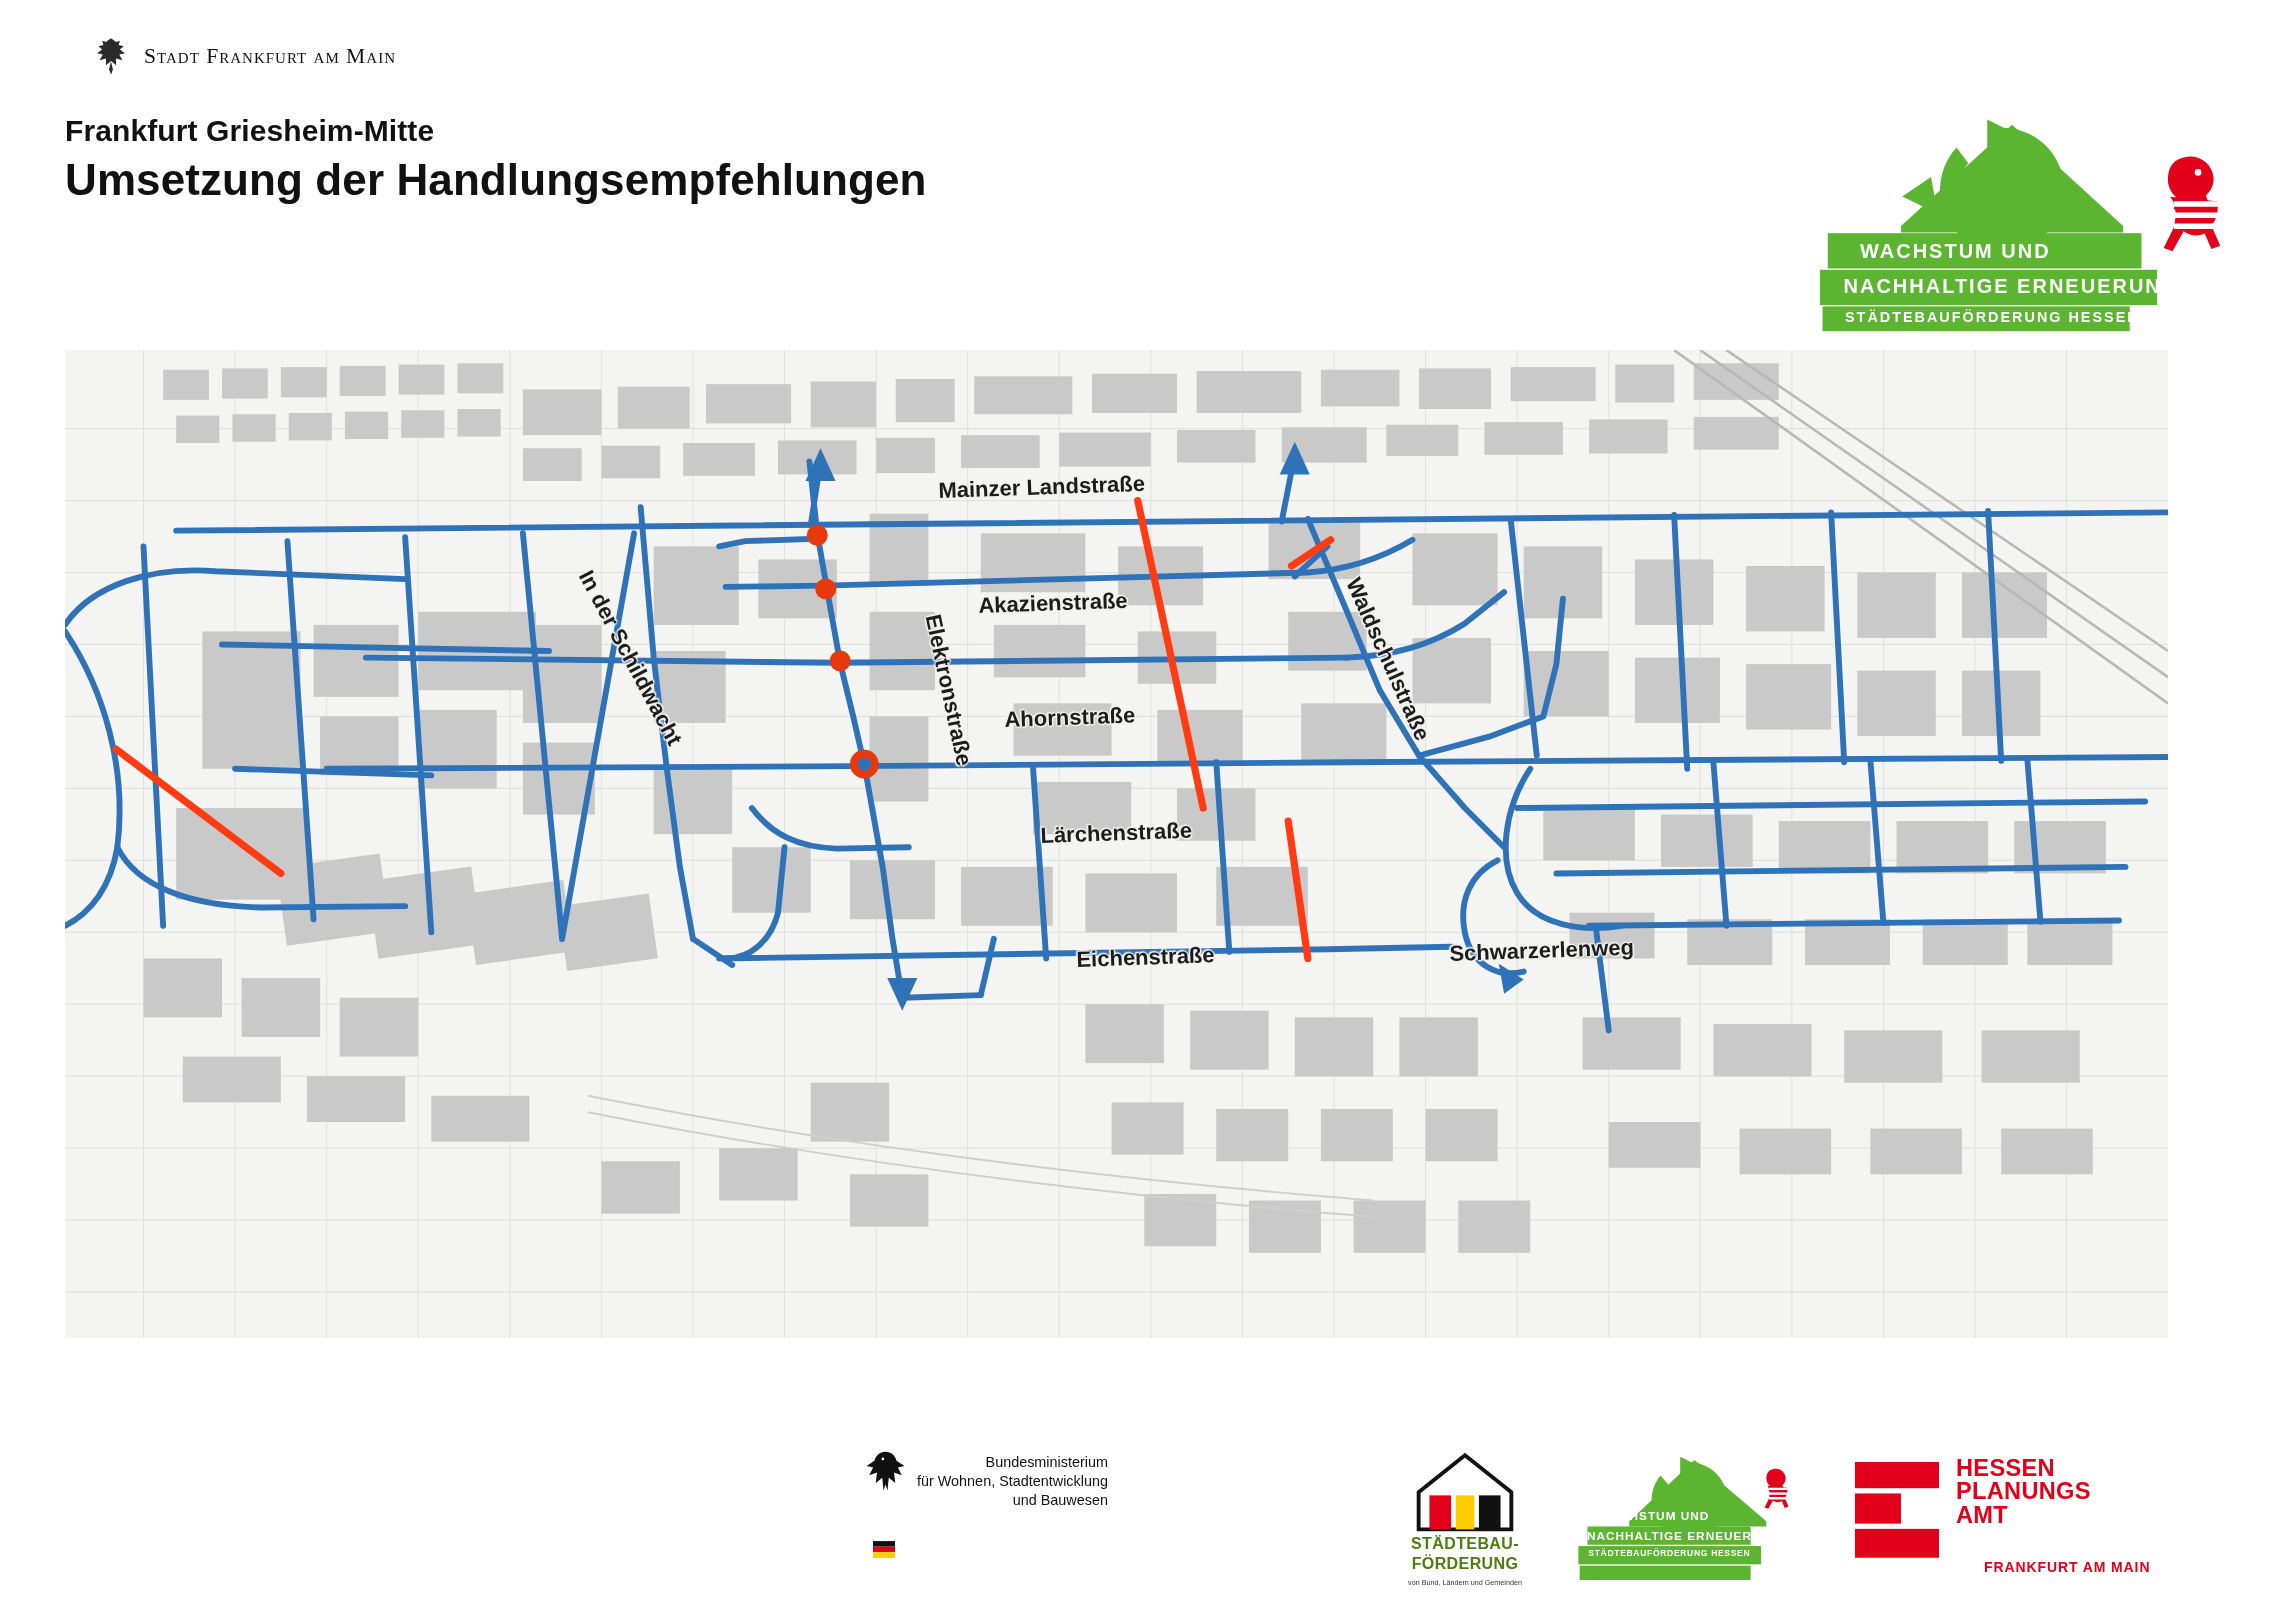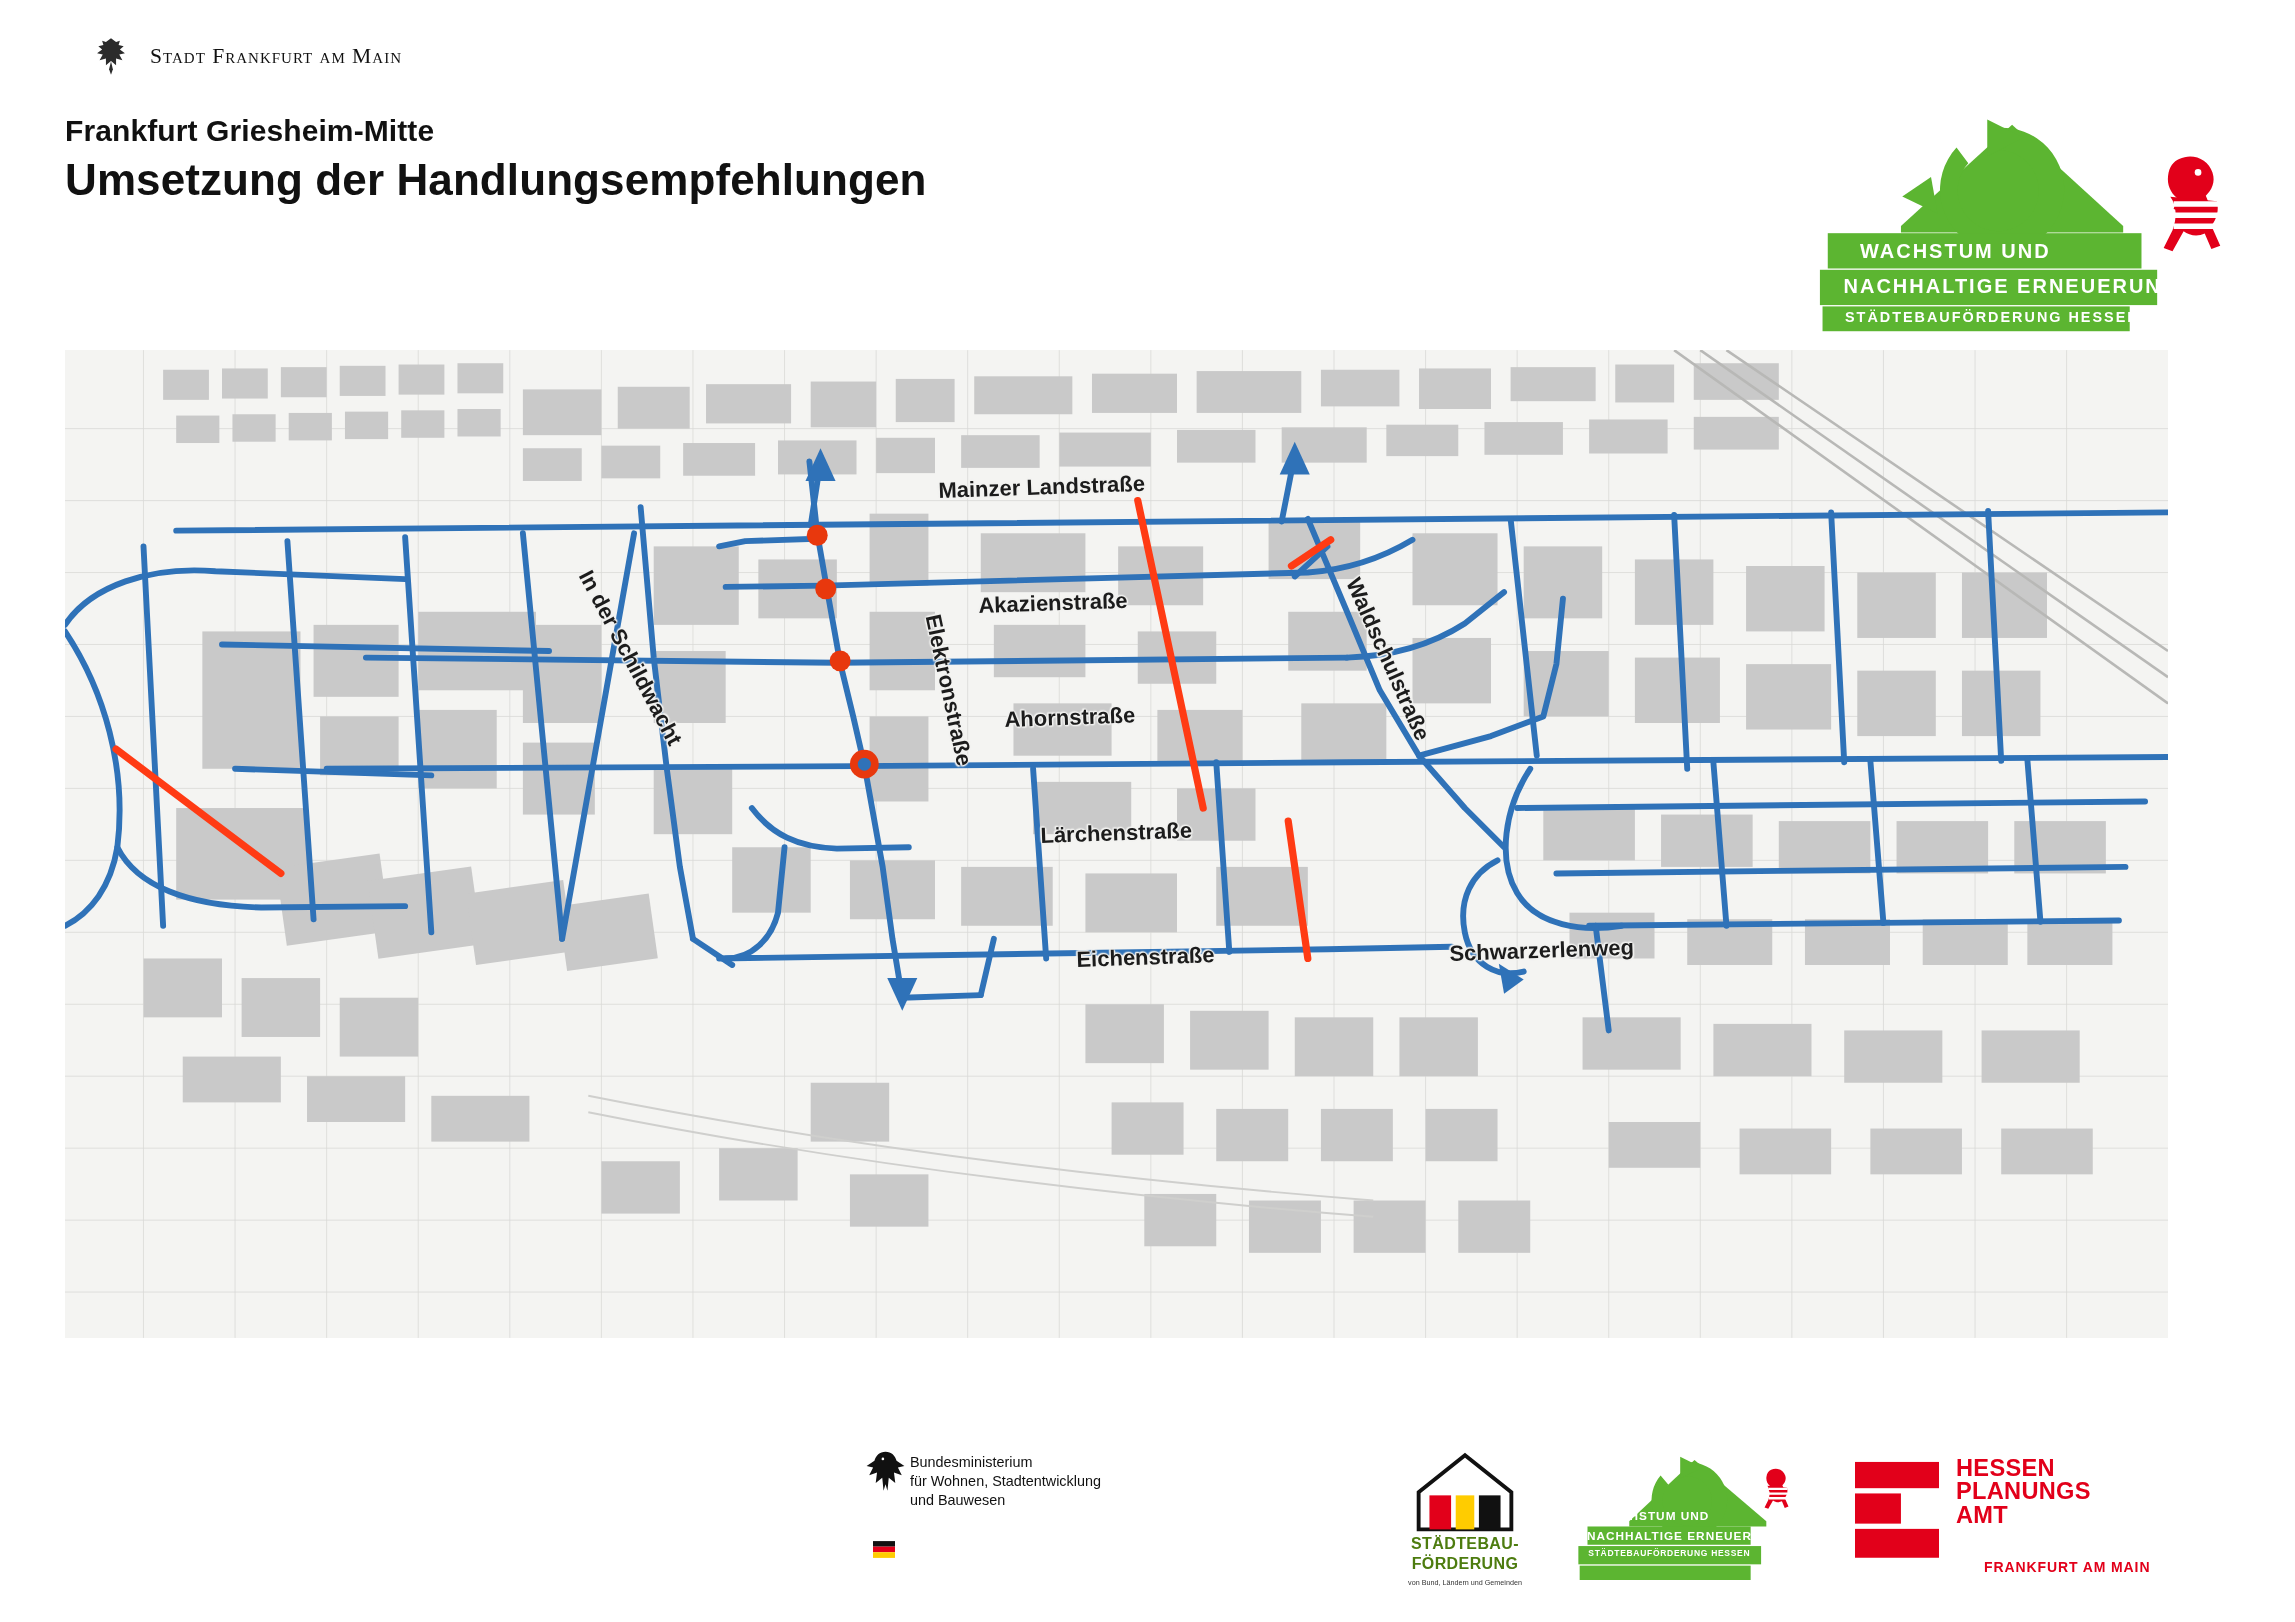--- a/index.html
+++ b/index.html
@@ -17,21 +17,21 @@
 
   
   #city-logo {
     position: absolute;
     left: 92px;
     top: 33px;
     width: 419px;
     height: 46px;
     display: flex;
     align-items: center;
-    gap: 20px;
+    gap: 14px;
   }
   #city-logo .eagle {
     width: 38px;
     height: 41px;
     flex: none;
   }
   #city-logo .city-text {
     font-family: "Liberation Serif", serif;
     font-size: 21.6px;
     letter-spacing: 1px;
@@ -137,21 +137,21 @@
     position: absolute;
     left: 0;
     top: 1449px;
     width: 2295px;
     height: 150px;
   }
   .footer-item {
     position: absolute;
     top: 0;
   }
-  .bm-logo { left: 864px; width: 340px; height: 131px; display: flex; align-items: flex-start; gap: 3px; }
+  .bm-logo { left: 864px; width: 340px; height: 131px; display: flex; align-items: flex-start; gap: 10px; text-align: right; }
   .bm-logo .bm-eagle { width: 43px; height: 55px; flex: none; }
   .bm-logo .bm-flag { width: 22px; height: 17px; position: absolute; left: 9.2px; top: 92px; }
   .bm-logo .bm-text { font-size: 14.4px; line-height: 1.32; color: #111; padding-top: 3.9px; }
 
   .hessen-logo { left: 1223px; width: 124px; height: 144px; }
   .hessen-logo .hessen-word {
     font-size: 21px; font-weight: bold; letter-spacing: 1.3px;
     color: #134a9c; text-align: center;
   }
 

